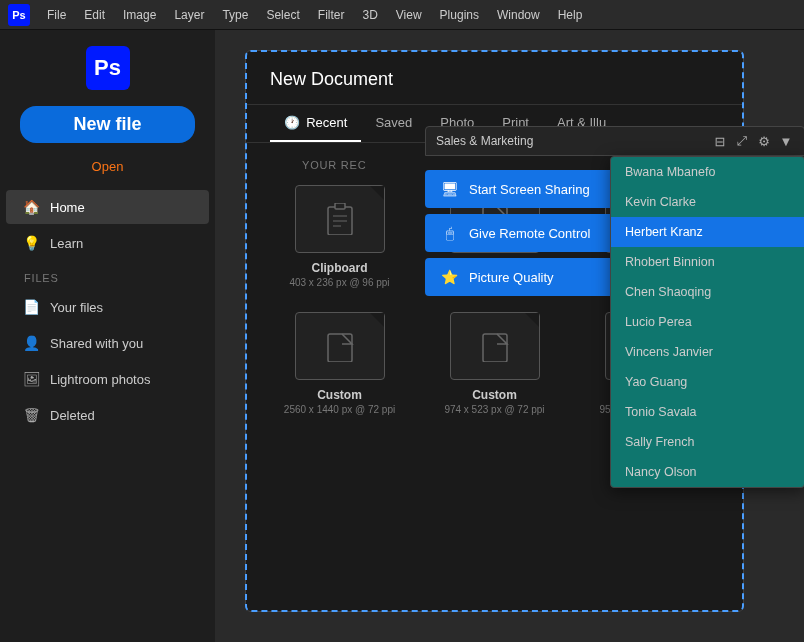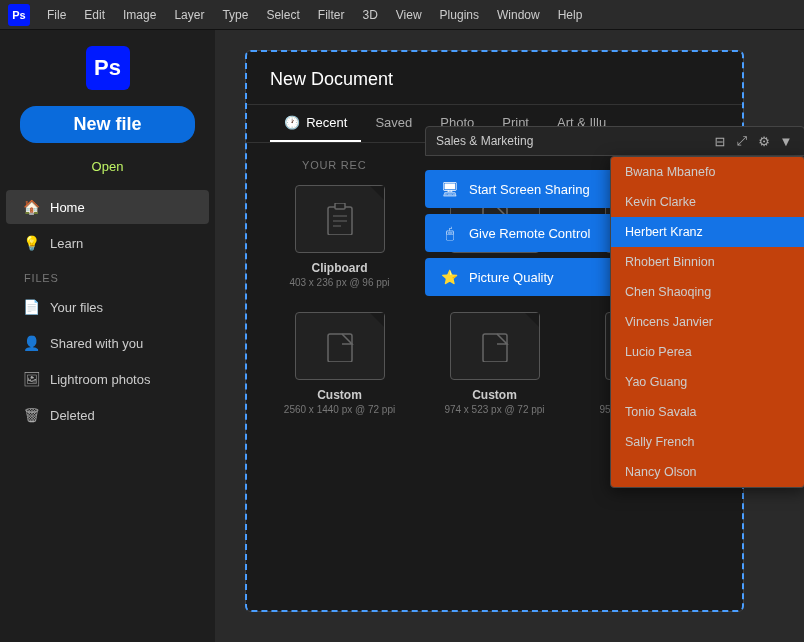--- a/index.html
+++ b/index.html
@@ -79,21 +79,21 @@
       border-radius: 16px;
       padding: 8px 20px;
       font-size: 18px;
       font-weight: 600;
       cursor: pointer;
       margin: 0 20px 16px 20px;
       width: calc(100% - 40px);
     }
     .open-btn {
       background: transparent;
-      color: #bef264;
+      color: #f97316;
       border: none;
       font-size: 13px;
       cursor: pointer;
       margin: 0 20px 16px 20px;
       text-align: center;
       width: calc(100% - 40px);
     }
     .sidebar-nav {
       display: flex;
       flex-direction: column;
@@ -293,21 +293,21 @@
       font-size: 14px;
       color: #fff;
     }
 
     
     .dropdown-list {
       position: absolute;
       top: 0;
       right: 0;
       width: 195px;
-      background: #c2410c;
+      background: #0f766e;
       border: 1px solid #444;
       border-radius: 4px;
       box-shadow: 0 4px 16px rgba(0,0,0,0.5);
       z-index: 60;
     }
     .dropdown-item {
       padding: 8px 14px;
       font-size: 12.5px;
       color: #ccc;
       cursor: pointer;
@@ -547,22 +547,22 @@
             <span>Picture Quality</span>
           </button>
         </div>
 
         <div class="dropdown-list" style="top: 0;">
           <div class="dropdown-item">Bwana Mbanefo</div>
           <div class="dropdown-item">Kevin Clarke</div>
           <div class="dropdown-item selected">Herbert Kranz</div>
           <div class="dropdown-item">Rhobert Binnion</div>
           <div class="dropdown-item">Chen Shaoqing</div>
+          <div class="dropdown-item">Lucio Perea</div>
           <div class="dropdown-item">Vincens Janvier</div>
-          <div class="dropdown-item">Lucio Perea</div>
           <div class="dropdown-item">Yao Guang</div>
           <div class="dropdown-item">Tonio Savala</div>
           <div class="dropdown-item">Sally French</div>
           <div class="dropdown-item">Nancy Olson</div>
         </div>
       </div>
     </div>
 
   </div>
 </div>

